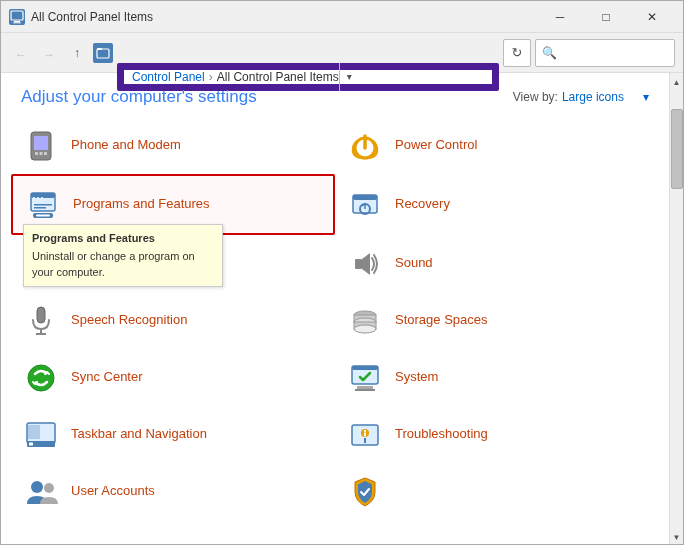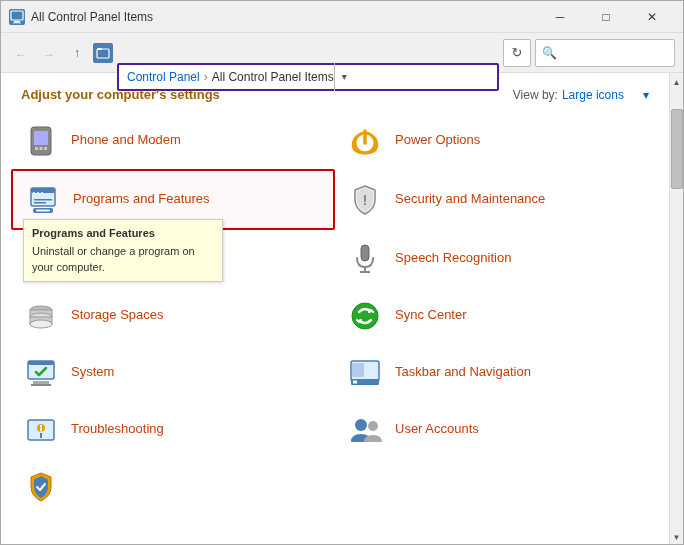--- a/index.html
+++ b/index.html
@@ -63,21 +63,21 @@
       display: flex; align-items: center; justify-content: center;
       color: #555;
       cursor: pointer;
       border-radius: 2px;
       font-size: 12px;
     }
     .nav-btn.disabled { color: #bbb; cursor: default; }
     .address-path {
       flex: 1;
       background: white;
-      border: 2px solid #4c1d95;
+      border: 7px solid #4c1d95;
       height: 28px;
       display: flex;
       align-items: center;
       padding: 0 8px;
       border-radius: 2px;
       font-size: 12px;
       color: #333;
       margin-top: 48px;
     }
     .address-path .sep { color: #888; margin: 0 4px; }
@@ -124,23 +124,23 @@
     }
 
     
     .content-header {
       padding: 14px 20px 10px 20px;
       display: flex;
       align-items: center;
       justify-content: space-between;
     }
     .content-title {
-      font-size: 13px;
-      color: #a16207;
-      font-weight: 700;
+      font-size: 17px;
+      color: #3b82f6;
+      font-weight: 400;
     }
     .view-by {
       font-size: 12px;
       color: #555;
       display: flex;
       align-items: center;
       gap: 4px;
       margin-left: 20px;
     }
     .view-by-link {
@@ -323,21 +323,21 @@
       </div>
 
       <div class="item">
         <div class="item-icon">
           <svg class="icon-svg" viewBox="0 0 36 36">
             <circle cx="18" cy="20" r="10" fill="none" stroke="#e8a000" stroke-width="3"></circle>
             <line x1="18" y1="8" x2="18" y2="20" stroke="#e8a000" stroke-width="3.5" stroke-linecap="round"></line>
             <path d="M10 13 Q6 17 6 22 Q6 30 18 30 Q30 30 30 22 Q30 17 26 13" fill="none" stroke="#e8a000" stroke-width="2.5"></path>
           </svg>
         </div>
-        <span class="item-label">Power Options</span>
+        <span class="item-label">Power Control</span>
       </div>
 
       <div class="item highlighted tooltip-wrapper">
         <div class="item-icon">
           <svg class="icon-svg" viewBox="0 0 36 36">
             <rect x="6" y="6" width="24" height="18" rx="2" fill="#ddeeff" stroke="#4a7fb5" stroke-width="1.5"></rect>
             <rect x="6" y="6" width="24" height="5" rx="2" fill="#4a7fb5"></rect>
             <rect x="8" y="10" width="2" height="2" rx="1" fill="white"></rect>
             <rect x="12" y="10" width="2" height="2" rx="1" fill="white"></rect>
             <rect x="16" y="10" width="2" height="2" rx="1" fill="white"></rect>
@@ -348,20 +348,31 @@
           </svg>
         </div>
         <span class="item-label">Programs and Features</span>
 
         <div class="tooltip">
           <div class="tooltip-title">Programs and Features</div>
           <div>Uninstall or change a program on your computer.</div>
         </div>
       </div>
 
+      <div class="item">
+        <div class="item-icon">
+          <svg class="icon-svg" viewBox="0 0 36 36">
+            <rect x="6" y="8" width="24" height="18" rx="2" fill="#ddeeff" stroke="#4a7fb5" stroke-width="1.5"></rect>
+            <rect x="6" y="8" width="24" height="5" rx="2" fill="#4a7fb5"></rect>
+            <circle cx="18" cy="22" r="5" fill="none" stroke="#4a7fb5" stroke-width="2"></circle>
+            <path d="M15 19 L18 17 L18 22" fill="none" stroke="#4a7fb5" stroke-width="1.5" stroke-linejoin="round"></path>
+          </svg>
+        </div>
+        <span class="item-label">Recovery</span>
+      </div>
 
       <div class="item">
         <div class="item-icon">
           <svg class="icon-svg" viewBox="0 0 36 36">
             <path d="M18 4 L28 8 L28 18 Q28 27 18 32 Q8 27 8 18 L8 8 Z" fill="#f0f0f0" stroke="#888" stroke-width="1.5"></path>
             <path d="M18 6 L26 9.5 L26 18 Q26 25 18 30 Q10 25 10 18 L10 9.5 Z" fill="#ddd"></path>
             <text x="18" y="23" text-anchor="middle" font-size="14" fill="#555">!</text>
           </svg>
         </div>
         <span class="item-label">Security and Maintenance</span>

